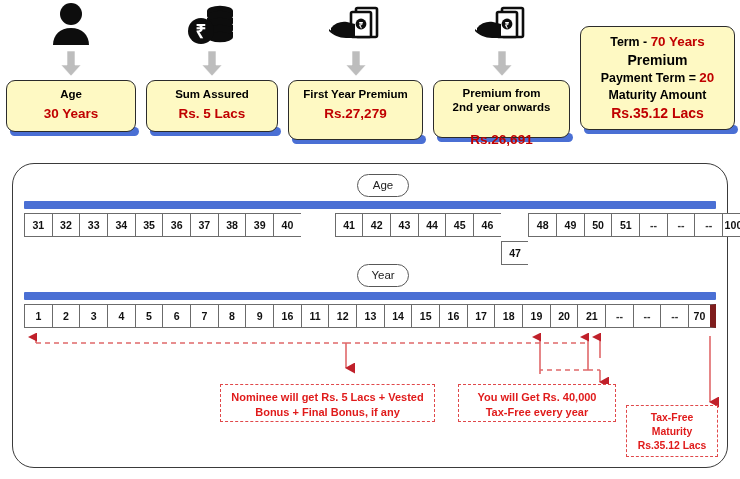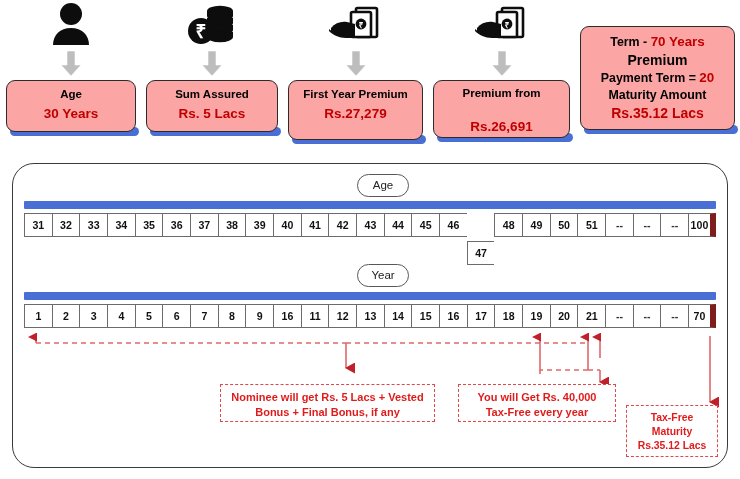--- a/index.html
+++ b/index.html
@@ -20,21 +20,21 @@
 
   .icon-wrap{height:46px;display:flex;align-items:flex-end;justify-content:center;}
   .icon-wrap svg{display:block;}
 
   .down-arrow{margin-top:5px;}
   .down-arrow svg{display:block;}
 
   .card{
     position:relative;
     box-sizing:border-box;
-    background:#fca5a5;
+    background:#fef9c3;
     border:1.3px solid #2b2b2b;
     border-radius:9px;
     text-align:center;
     padding:7px 6px 6px 6px;
     line-height:1.18;
     z-index:2;
   }
   .card-shadow{
     position:absolute;
     left:4px;right:-3px;
@@ -211,20 +211,21 @@
       </div>
       <div class="down-arrow">
         <svg width="24" height="26" viewBox="0 0 24 26">
           <polygon points="8,0 16,0 16,14 22,14 12,25 2,14 8,14" fill="#bdbdbd" stroke="#ffffff" stroke-width="0.6"></polygon>
         </svg>
       </div>
       <div class="card-wrap" style="margin-top:3px;">
         <div class="card-shadow"></div>
         <div class="card" style="width:137px;height:58px;padding-top:6px;">
           <div class="lbl">Premium from</div>
+          <div class="lbl">2nd year onwards</div>
           <div class="val" style="margin-top:18px;">Rs.26,691</div>
         </div>
       </div>
     </div>
 
     <div class="summary-col" style="left:580px;width:155px;top:26px;">
       <div class="card-wrap">
         <div class="card-shadow"></div>
         <div class="card" style="width:155px;height:104px;padding-top:7px;">
           <div class="mix"><span>Term  - </span><em>70 Years</em></div>
@@ -248,21 +249,21 @@
       <div class="cell" style="width: 27.68px;">31</div>
       <div class="cell" style="width: 27.68px;">32</div>
       <div class="cell" style="width: 27.68px;">33</div>
       <div class="cell" style="width: 27.68px;">34</div>
       <div class="cell" style="width: 27.68px;">35</div>
       <div class="cell" style="width: 27.68px;">36</div>
       <div class="cell" style="width: 27.68px;">37</div>
       <div class="cell" style="width: 27.68px;">38</div>
       <div class="cell" style="width: 27.68px;">39</div>
       <div class="cell" style="width: 27.68px;">40</div>
-      <div class="cell" style="width: 27.68px;">41</div>
+      <div class="cell" style="width: 27.68px; margin-left: 34px;">41</div>
       <div class="cell" style="width: 27.68px;">42</div>
       <div class="cell" style="width: 27.68px;">43</div>
       <div class="cell" style="width: 27.68px;">44</div>
       <div class="cell" style="width: 27.68px;">45</div>
       <div class="cell" style="width: 27.68px;">46</div>
       <div class="cell" style="width: 27.68px; margin-top: 28px;">47</div>
       <div class="cell" style="width: 27.68px;">48</div>
       <div class="cell" style="width: 27.68px;">49</div>
       <div class="cell" style="width: 27.68px;">50</div>
       <div class="cell" style="width: 27.68px;">51</div>

